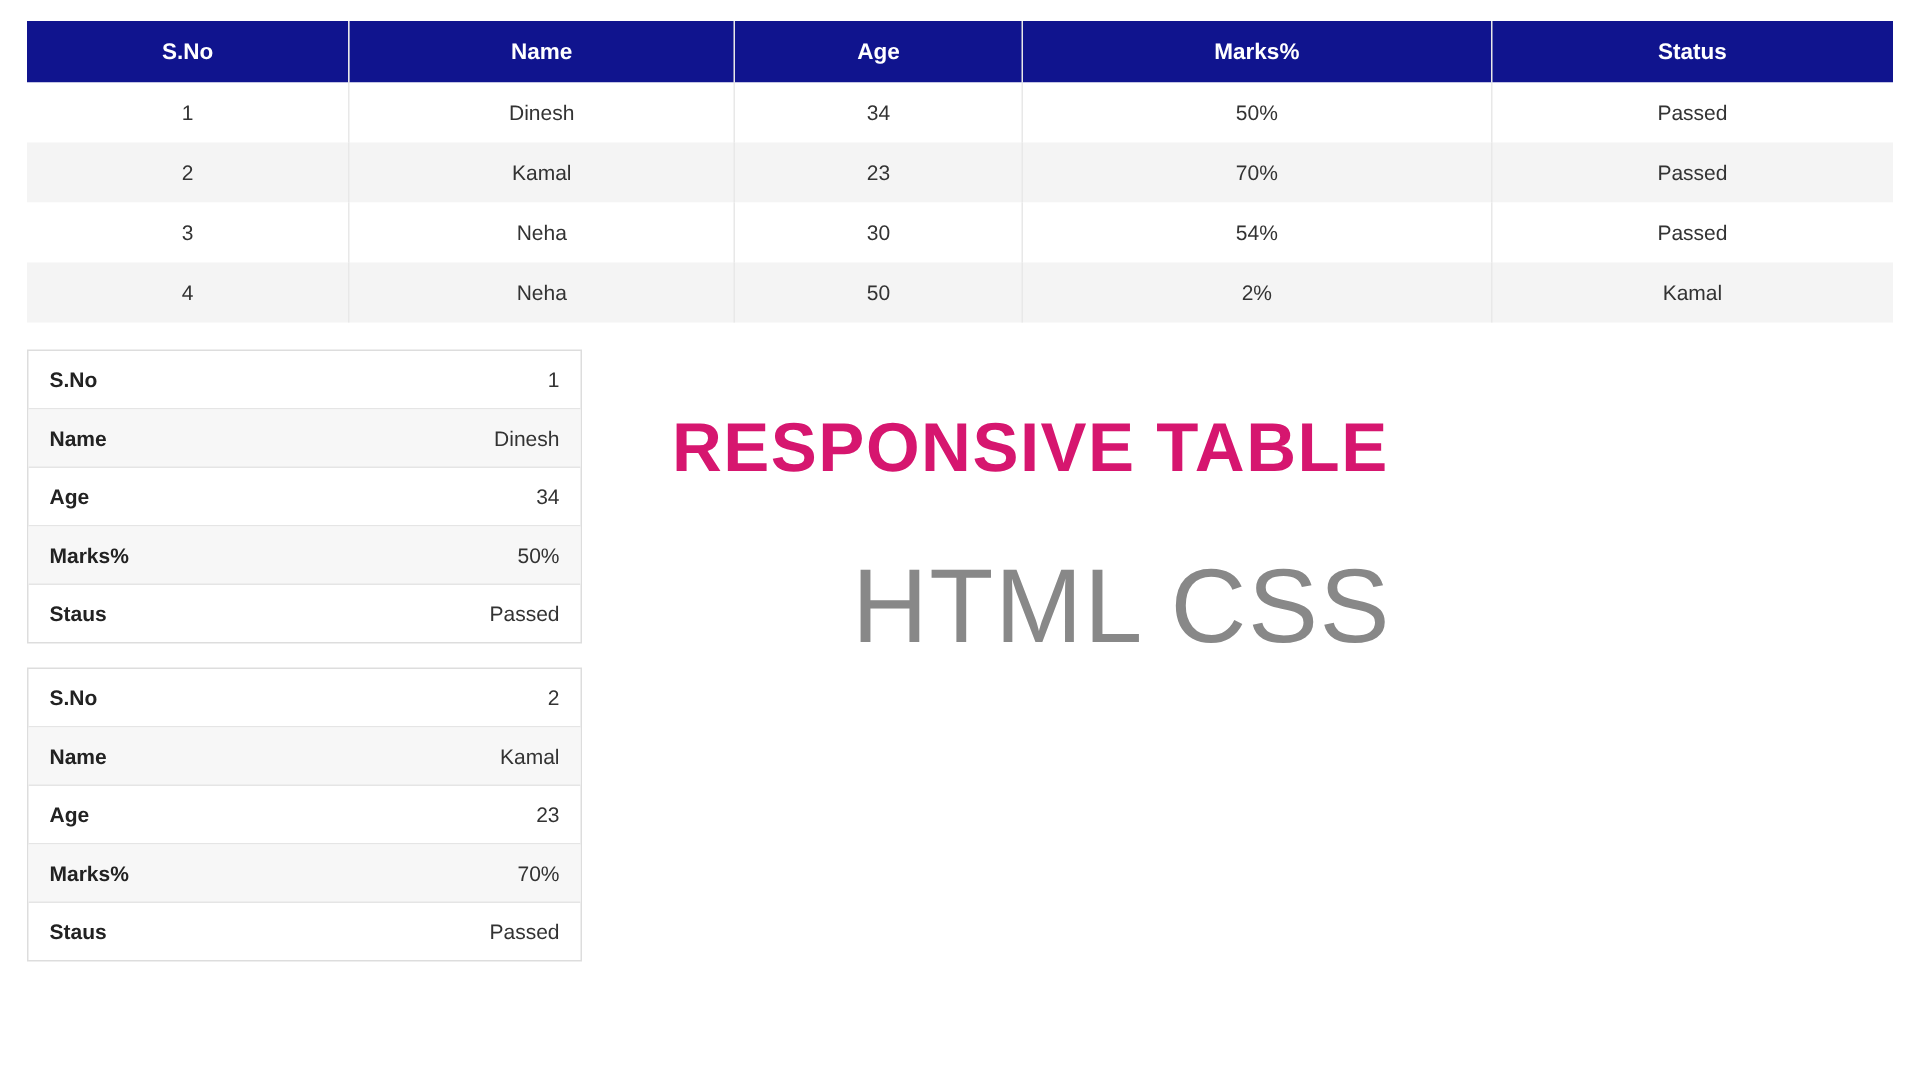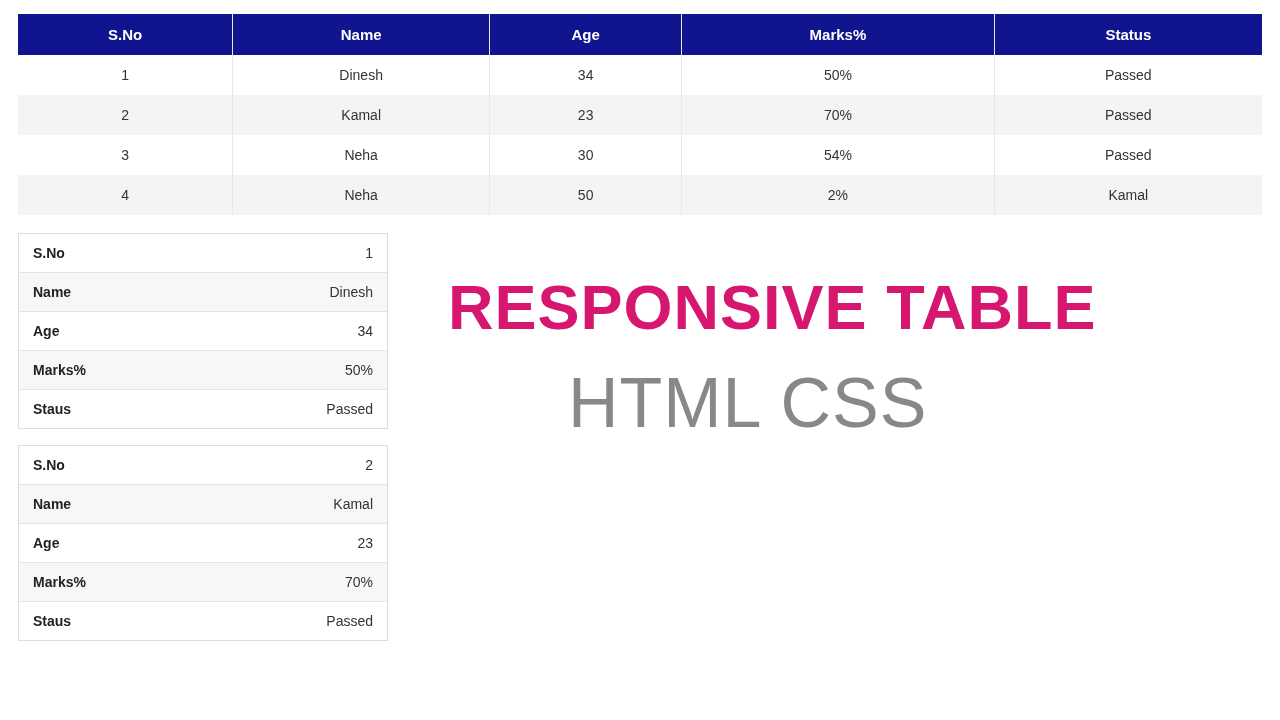--- a/index.html
+++ b/index.html
@@ -60,31 +60,31 @@
   .card-label { font-weight: bold; color: #222; }
   .card-value { color: #333; }
 
   .title-block {
     flex: 1;
     padding-left: 60px;
     padding-top: 40px;
   }
   .title-line1 {
     color: #d6166f;
-    font-size: 63px;
+    font-size: 46px;
     font-weight: bold;
     letter-spacing: 1px;
     line-height: 1.1;
     white-space: nowrap;
   }
   .title-line2 {
     color: #888;
     font-size: 70px;
     font-weight: normal;
-    margin-top: 21px;
+    margin-top: 40px;
     padding-left: 120px;
     letter-spacing: 1px;
   }
 </style>
 </head>
 <body>
 
 <table class="main-table">
   <thead>
     <tr>

